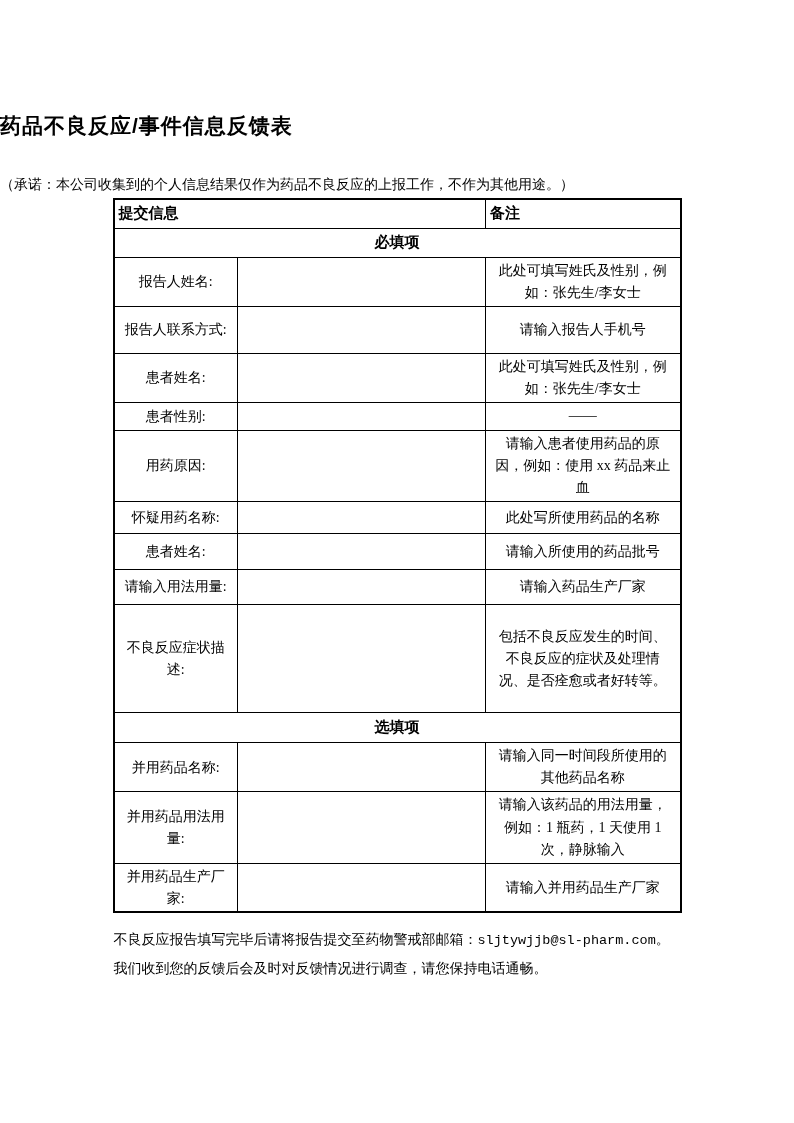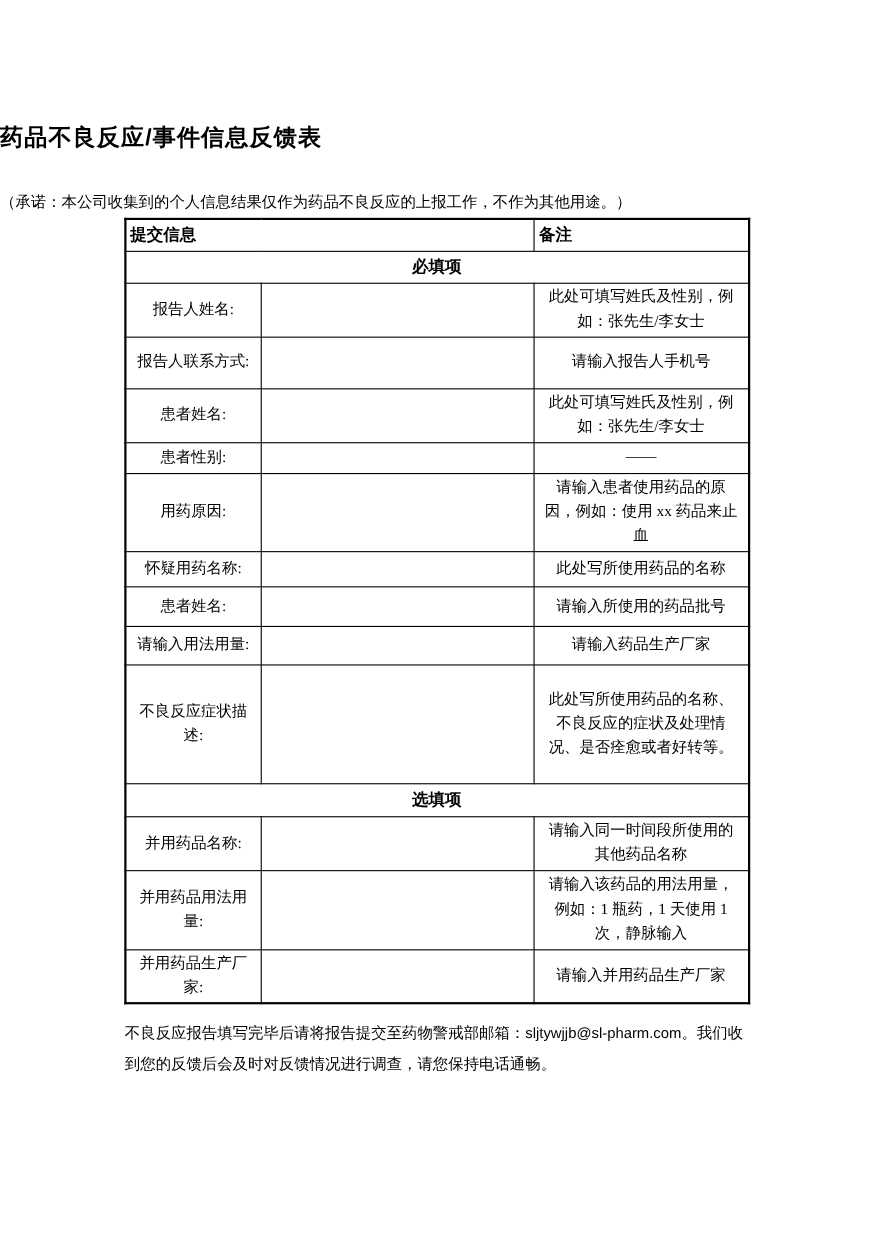--- a/index.html
+++ b/index.html
@@ -41,21 +41,21 @@
     padding:2px 5px;font-size:14px;
   }
   td.rem{
     font-size:14px;text-align:center;padding:2px 6px;line-height:1.58;
   }
   .footer{
     width:567px;margin:13px auto 0 auto;
     font-size:14px;line-height:28px;text-align:left;
   }
   .email{
-    font-family:Liberation Sans, sans-serif;
+    font-family:Liberation Mono, monospace;
     font-size:13.5px;
   }
 </style>
 </head>
 <body>
 
 <h1 class="title">药品不良反应/事件信息反馈表</h1>
 
 <p class="note">（承诺：本公司收集到的个人信息结果仅作为药品不良反应的上报工作，不作为其他用途。）</p>
 
@@ -122,21 +122,21 @@
   <tr style="height:35px">
     <td class="lab">请输入用法用量:</td>
     <td class="inp"></td>
     <td class="rem">请输入药品生产厂家</td>
   </tr>
 
 
   <tr style="height:108px">
     <td class="lab">不良反应症状描述:</td>
     <td class="inp"></td>
-    <td class="rem">此处写所使用药品的名称、不良反应的症状及处理情况、是否痊愈或者好转等。</td>
+    <td class="rem">包括不良反应发生的时间、不良反应的症状及处理情况、是否痊愈或者好转等。</td>
   </tr>
 
   <tr style="height:30px">
     <td class="section" colspan="3">选填项</td>
   </tr>
 
   <tr style="height:45px">
     <td class="lab">并用药品名称:</td>
     <td class="inp"></td>
     <td class="rem">请输入同一时间段所使用的其他药品名称</td>

